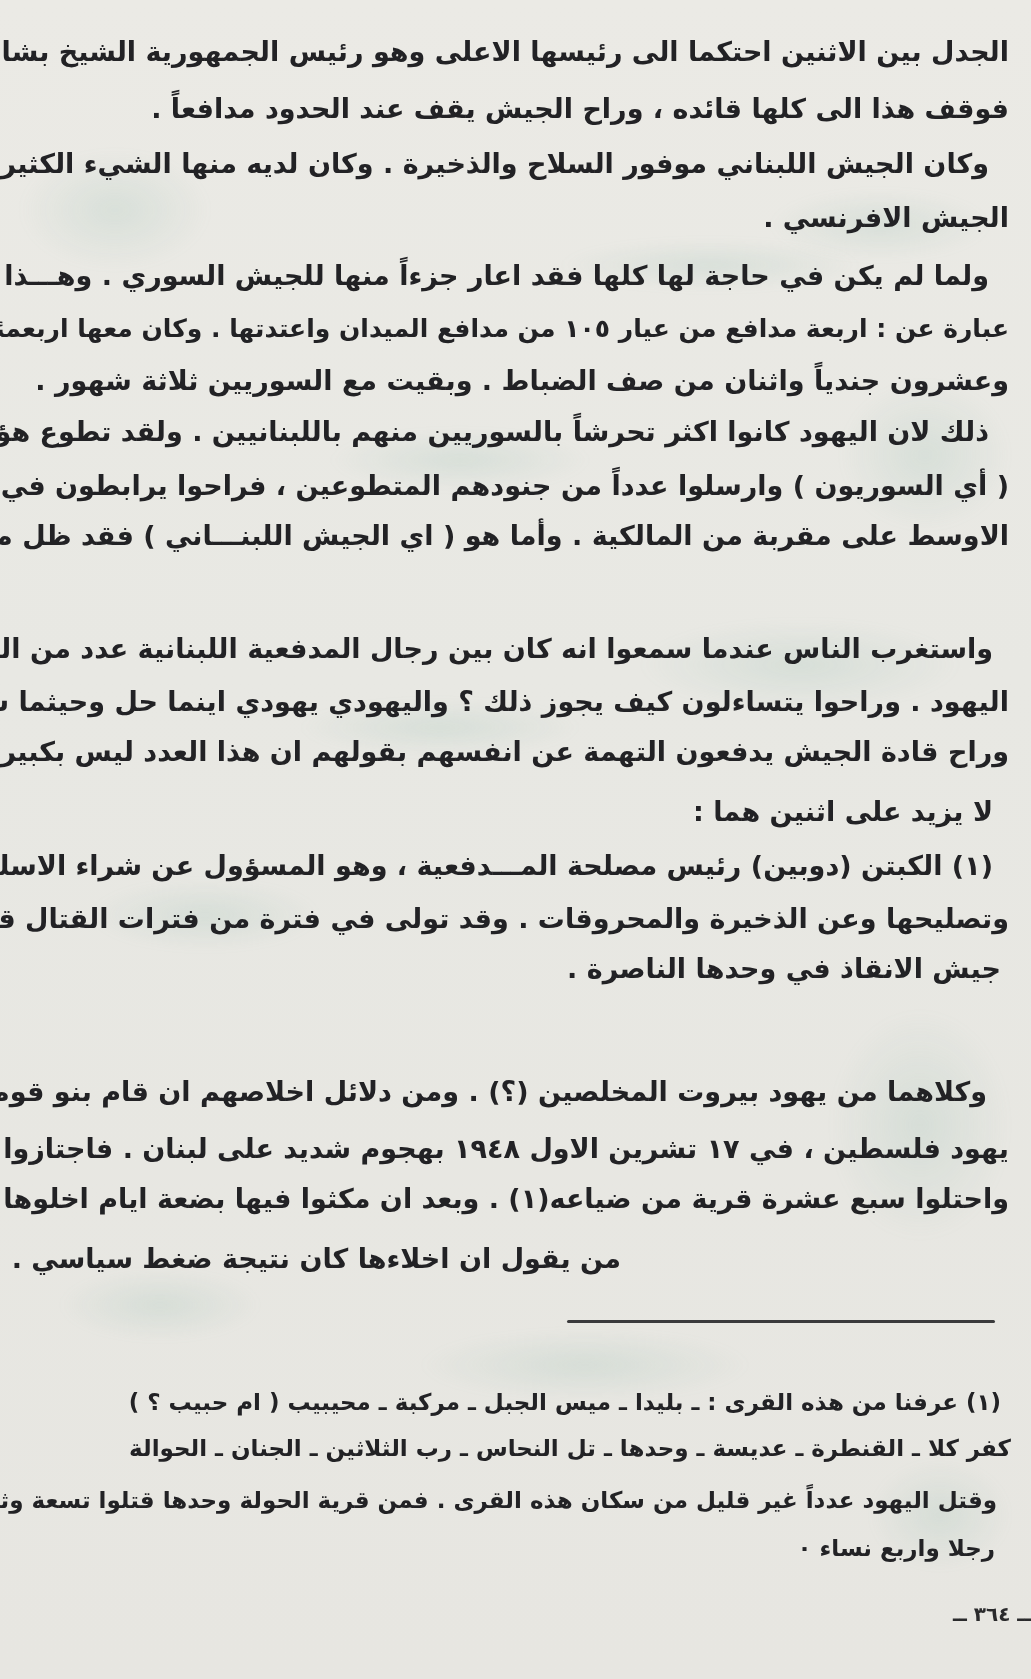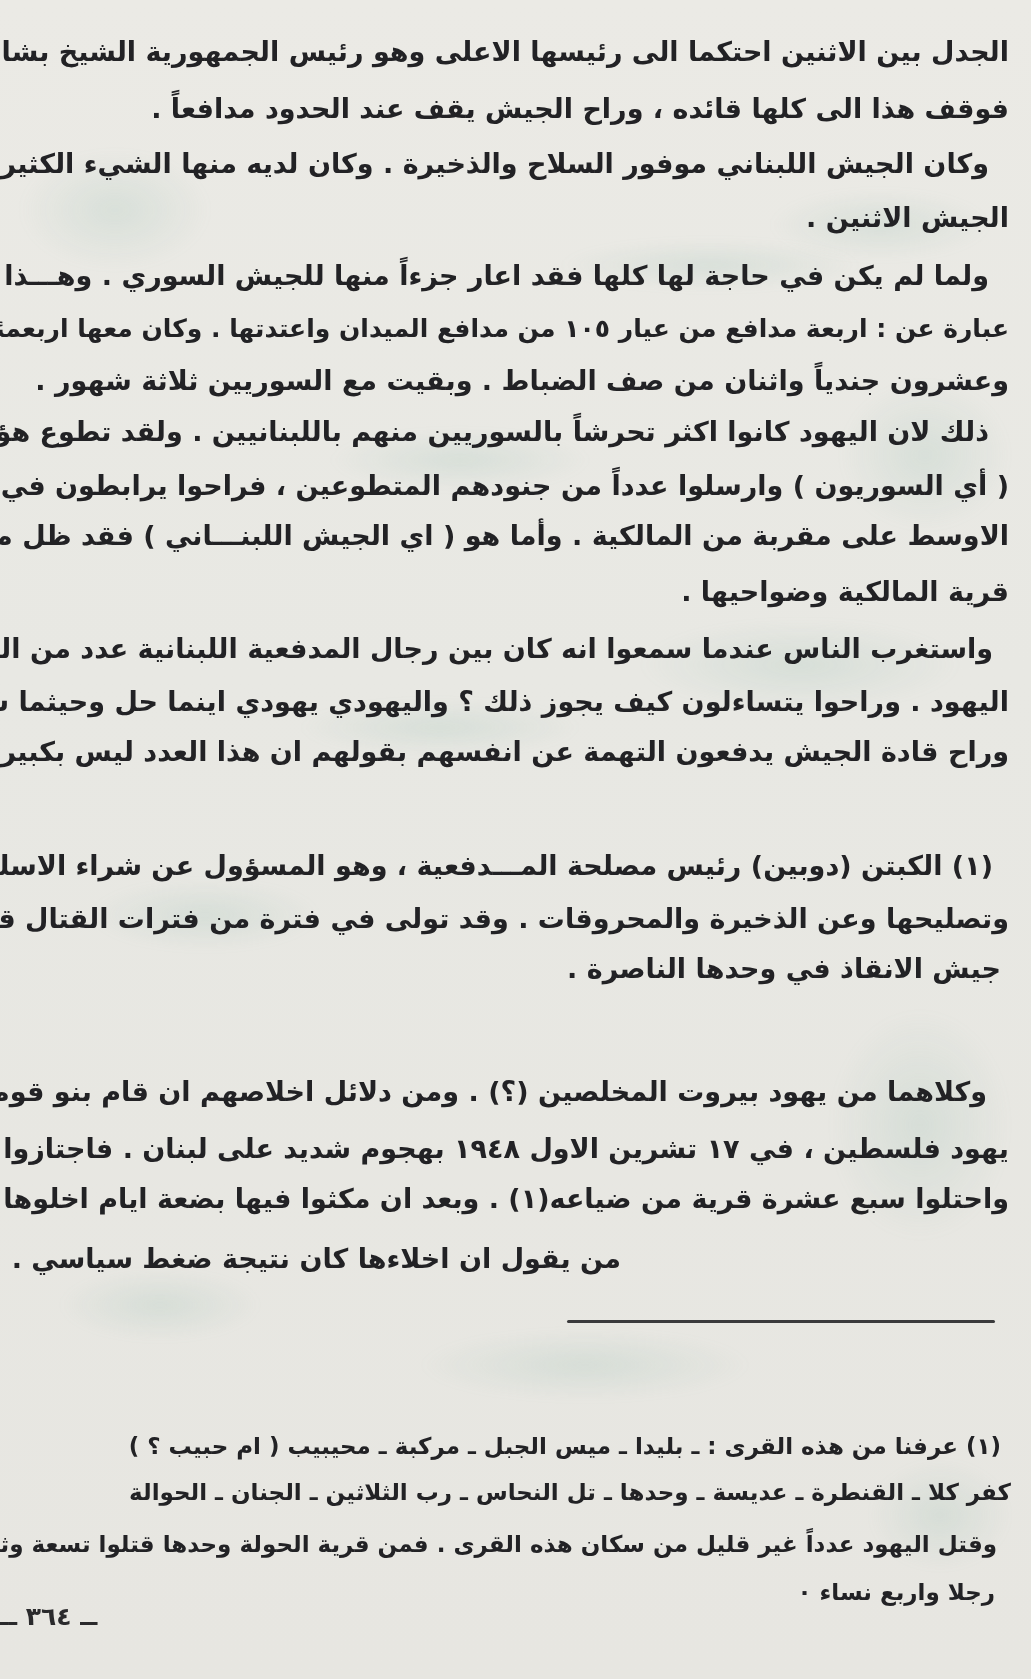--- a/index.html
+++ b/index.html
@@ -23,34 +23,33 @@
     white-space:nowrap;
     font-size:27px;
     font-weight:bold;
     line-height:44px;
     letter-spacing:0;
     color:var(--ink);
   }
   .fn{
     font-size:23px;
     line-height:40px;
-    margin-top:44px;
   }
   .rule{
     position:absolute;
     top:1320px;right:36px;
     width:428px;height:3px;
     background:#3a3a3c;
     border-radius:2px;
   }
   .pagenum{
     position:absolute;
     top:1602px;left:0;right:0;
-    text-align:left;
-    font-size:25px;font-weight:bold;
+    text-align:right;
+    font-size:20px;font-weight:bold;
     letter-spacing:2px;
     color:#2a2a2c;
   }
   
   .smudge{
     position:absolute;
     border-radius:50%;
     background:radial-gradient(closest-side,var(--showthrough),rgba(125,175,160,0));
     filter:blur(5px);
     pointer-events:none;
@@ -82,31 +81,31 @@
   <div class="smudge s7"></div>
   <div class="smudge s8"></div>
   <div class="smudge s9"></div>
   <div class="smudge s10"></div>
   <div class="smudge s11"></div>
   <div class="smudge s12"></div>
 
   <div class="ln" style="top:30px;right:22px">الجدل بين الاثنين احتكما الى رئيسها الاعلى وهو رئيس الجمهورية الشيخ بشارة الخوري .</div>
   <div class="ln" style="top:87px;right:22px">فوقف هذا الى كلها قائده ، وراح الجيش يقف عند الحدود مدافعاً .</div>
   <div class="ln" style="top:142px;right:42px">وكان الجيش اللبناني موفور السلاح والذخيرة . وكان لديه منها الشيء الكثير من بقايا</div>
-  <div class="ln" style="top:196px;right:22px">الجيش الاثنين .</div>
+  <div class="ln" style="top:196px;right:22px">الجيش الافرنسي .</div>
   <div class="ln" style="top:254px;right:42px">ولما لم يكن في حاجة لها كلها فقد اعار جزءاً منها للجيش السوري . وهـــذا الجزء</div>
   <div class="ln" style="top:307px;right:22px;font-size:25px">عبارة عن : اربعة مدافع من عيار ١٠٥ من مدافع الميدان واعتدتها . وكان معها اربعمئة قذيفة</div>
   <div class="ln" style="top:359px;right:22px">وعشرون جندياً واثنان من صف الضباط . وبقيت مع السوريين ثلاثة شهور .</div>
   <div class="ln" style="top:410px;right:42px">ذلك لان اليهود كانوا اكثر تحرشاً بالسوريين منهم باللبنانيين . ولقد تطوع هؤلاء</div>
   <div class="ln" style="top:464px;right:22px">( أي السوريون ) وارسلوا عدداً من جنودهم المتطوعين ، فراحوا يرابطون في القطاع</div>
   <div class="ln" style="top:514px;right:22px">الاوسط على مقربة من المالكية . وأما هو ( اي الجيش اللبنـــاني ) فقد ظل مرابطاً في</div>
-  <div class="ln" style="top:570px;right:22px">قرية المالكية وضواحيها .</div>
   <div class="ln" style="top:627px;right:38px">واستغرب الناس عندما سمعوا انه كان بين رجال المدفعية اللبنانية عدد من الضباط</div>
   <div class="ln" style="top:680px;right:22px">اليهود . وراحوا يتساءلون كيف يجوز ذلك ؟ واليهودي يهودي اينما حل وحيثما شار .</div>
   <div class="ln" style="top:730px;right:22px">وراح قادة الجيش يدفعون التهمة عن انفسهم بقولهم ان هذا العدد ليس بكبير ؛ وانه</div>
+  <div class="ln" style="top:790px;right:38px">لا يزيد على اثنين هما :</div>
   <div class="ln" style="top:844px;right:38px">(١) الكبتن (دوبين) رئيس مصلحة المـــدفعية ، وهو المسؤول عن شراء الاسلـــحة</div>
   <div class="ln" style="top:897px;right:22px">وتصليحها وعن الذخيرة والمحروقات . وقد تولى في فترة من فترات القتال قيادة مدفعية</div>
   <div class="ln" style="top:947px;right:30px">جيش الانقاذ في وحدها الناصرة .</div>
   <div class="ln" style="top:1070px;right:44px">وكلاهما من يهود بيروت المخلصين (؟) . ومن دلائل اخلاصهم ان قام بنو قومهم ،</div>
   <div class="ln" style="top:1127px;right:22px">يهود فلسطين ، في ١٧ تشرين الاول ١٩٤٨ بهجوم شديد على لبنان . فاجتازوا الحدود</div>
   <div class="ln" style="top:1177px;right:22px">واحتلوا سبع عشرة قرية من ضياعه(١) . وبعد ان مكثوا فيها بضعة ايام اخلوها . وهناك</div>
   <div class="ln" style="top:1237px;right:410px">من يقول ان اخلاءها كان نتيجة ضغط سياسي .</div>
 
   <div class="rule"></div>
 

